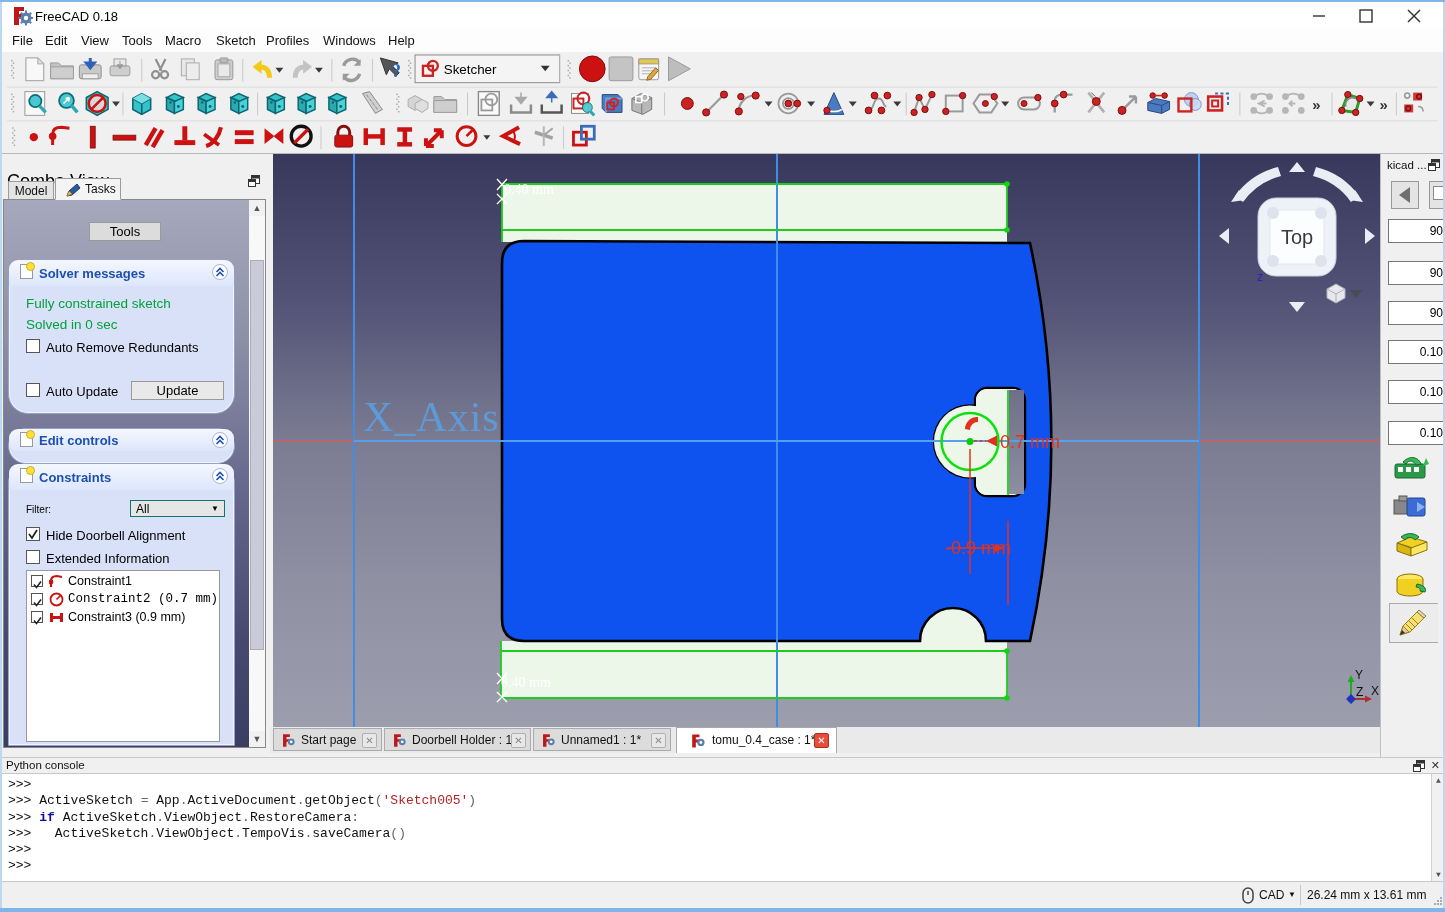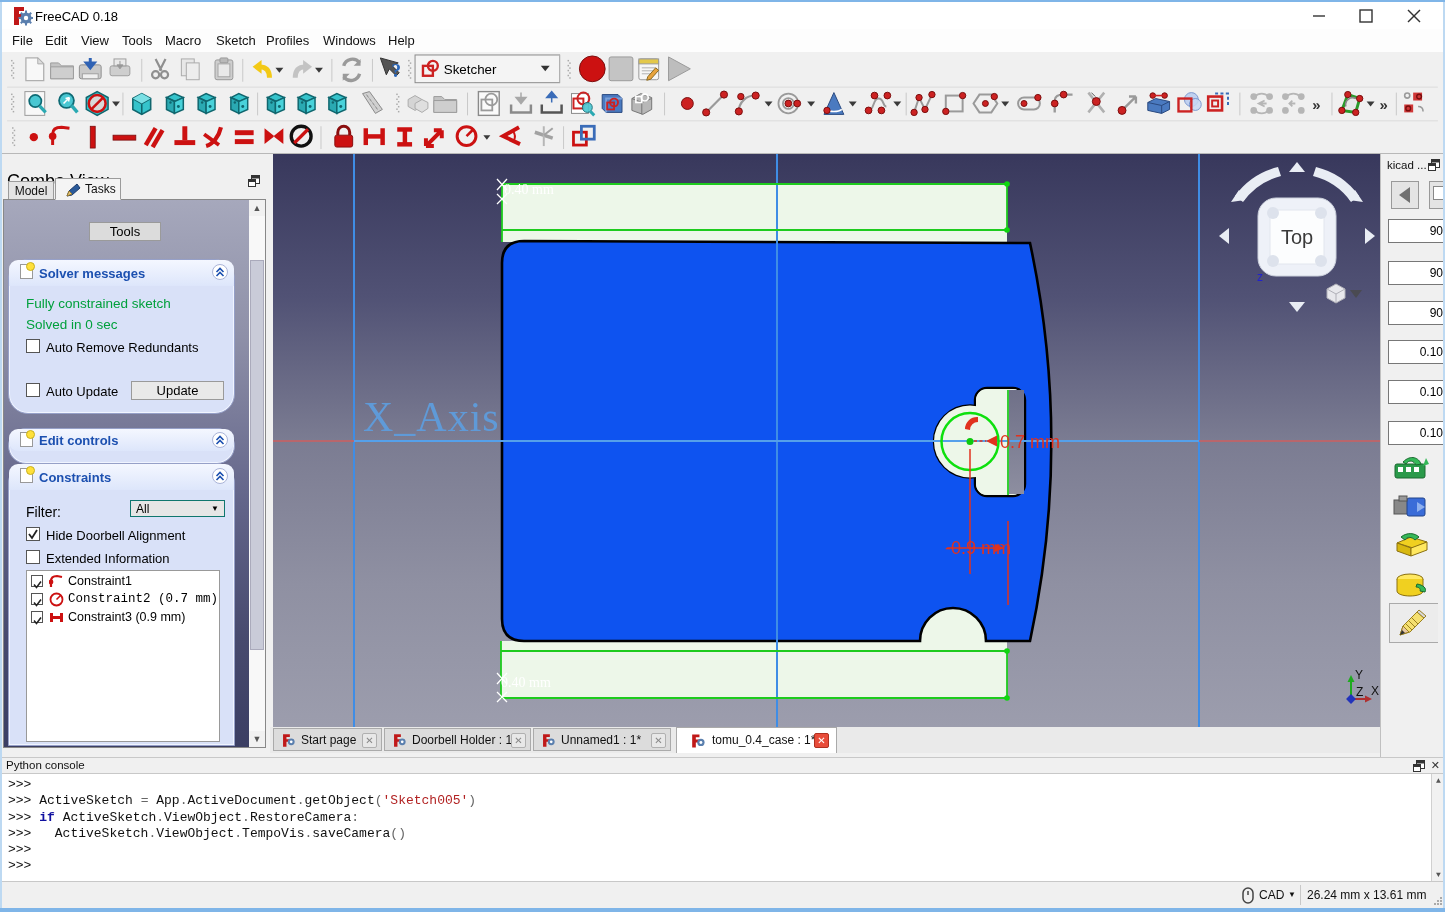--- a/index.html
+++ b/index.html
@@ -539,21 +539,21 @@
  <div class="groupbox" style="top:308px;height:283px;border-bottom-left-radius:0;border-bottom-right-radius:0;">
    <div class="ghead">
           <div class="gicon"></div>
           <div class="gtitle">Constraints</div>
           <div class="gchev">
             <svg width="14" height="14" style="position:absolute;left:0;top:0">
               <path d="M3.5 7l3.5-3.5L10.5 7M3.5 11l3.5-3.5L10.5 11" fill="none" stroke="#1c50b0" stroke-width="1.6"></path>
             </svg>
           </div>
         </div>
-   <div class="abs" style="left:17px;top:40px;font-size:14px;">Filter:</div>
+   <div class="abs" style="left:17px;top:40px;font-size:10px;">Filter:</div>
    <div class="abs" style="left:121px;top:36px;width:95px;height:17px;background:#e6e6e6;border:1px solid #0f766e;font-size:12px;line-height:16px;padding-left:5px;">All<span style="position:absolute;right:5px;top:0px;font-size:8px;">▼</span></div>
    <div class="cb" style="left:17px;top:63px;">
           <svg width="12" height="12" style="position:absolute;left:0px;top:0px">
             <path d="M2 6l3 4 5-8" fill="none" stroke="#222" stroke-width="1.8"></path>
           </svg>
         </div>
         <div class="cbl" style="left:37px;top:64px;">Hide Doorbell Alignment</div>
    <div class="cb" style="left:17px;top:86px;"></div>
         <div class="cbl" style="left:37px;top:87px;">Extended Information</div>
    <div class="abs" style="left:17px;top:106px;width:194px;height:172px;background:#fff;border:1px solid #999;">

